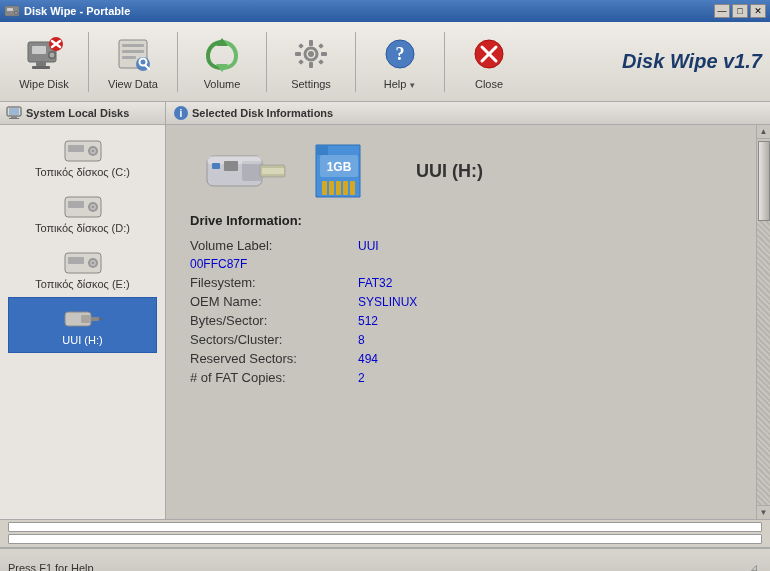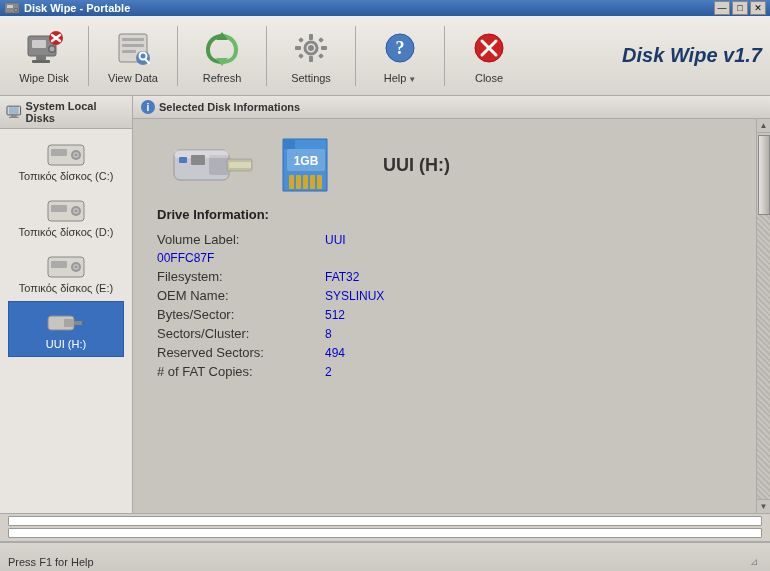--- a/index.html
+++ b/index.html
@@ -8,21 +8,21 @@
       height: 571px;
       font-family: 'Segoe UI', Tahoma, Arial, sans-serif;
       font-size: 12px;
       background: #d4d0c8;
       overflow: hidden;
     }
 
     
     .title-bar {
       background: linear-gradient(to bottom, #4a7cbf, #2a5a9f);
-      height: 16px;
+      height: 22px;
       display: flex;
       align-items: center;
       justify-content: space-between;
       padding: 0 4px;
       color: white;
       font-size: 11px;
       font-weight: bold;
       gap: 28px;
     }
     .title-bar-left {
@@ -97,21 +97,21 @@
 
     
     .main-area {
       display: flex;
       height: calc(571px - 22px - 80px - 28px - 24px);
       background: #d4d0c8;
     }
 
     
     .sidebar {
-      width: 133px;
+      width: 166px;
       background: #e8e5e0;
       border-right: 1px solid #aaa;
       display: flex;
       flex-direction: column;
     }
     .sidebar-header {
       background: linear-gradient(to bottom, #e8e5e0, #d0cdc8);
       border-bottom: 1px solid #aaa;
       padding: 4px 6px;
       display: flex;
@@ -371,21 +371,21 @@
 
   <div class="tool-btn">
     <div class="tool-icon">
       <svg width="40" height="36" viewBox="0 0 40 36">
         <path d="M20 6 C12 6 6 12 6 20 C6 28 12 32 20 32" fill="none" stroke="#4a9a4a" stroke-width="4" stroke-linecap="round"></path>
         <path d="M20 6 C28 6 34 12 34 20 C34 28 28 32 20 32" fill="none" stroke="#6aba6a" stroke-width="4" stroke-linecap="round"></path>
         <polygon points="20,2 14,10 26,10" fill="#4a9a4a"></polygon>
         <polygon points="20,36 14,28 26,28" fill="#6aba6a"></polygon>
       </svg>
     </div>
-    <span class="tool-label">Refresh</span>
+    <span class="tool-label">Volume</span>
   </div>
 
   <div class="toolbar-separator"></div>
 
   <div class="tool-btn">
     <div class="tool-icon">
       <svg width="40" height="36" viewBox="0 0 40 36">
         <circle cx="20" cy="18" r="6" fill="none" stroke="#888" stroke-width="3"></circle>
         <circle cx="20" cy="18" r="3" fill="#888"></circle>
 

